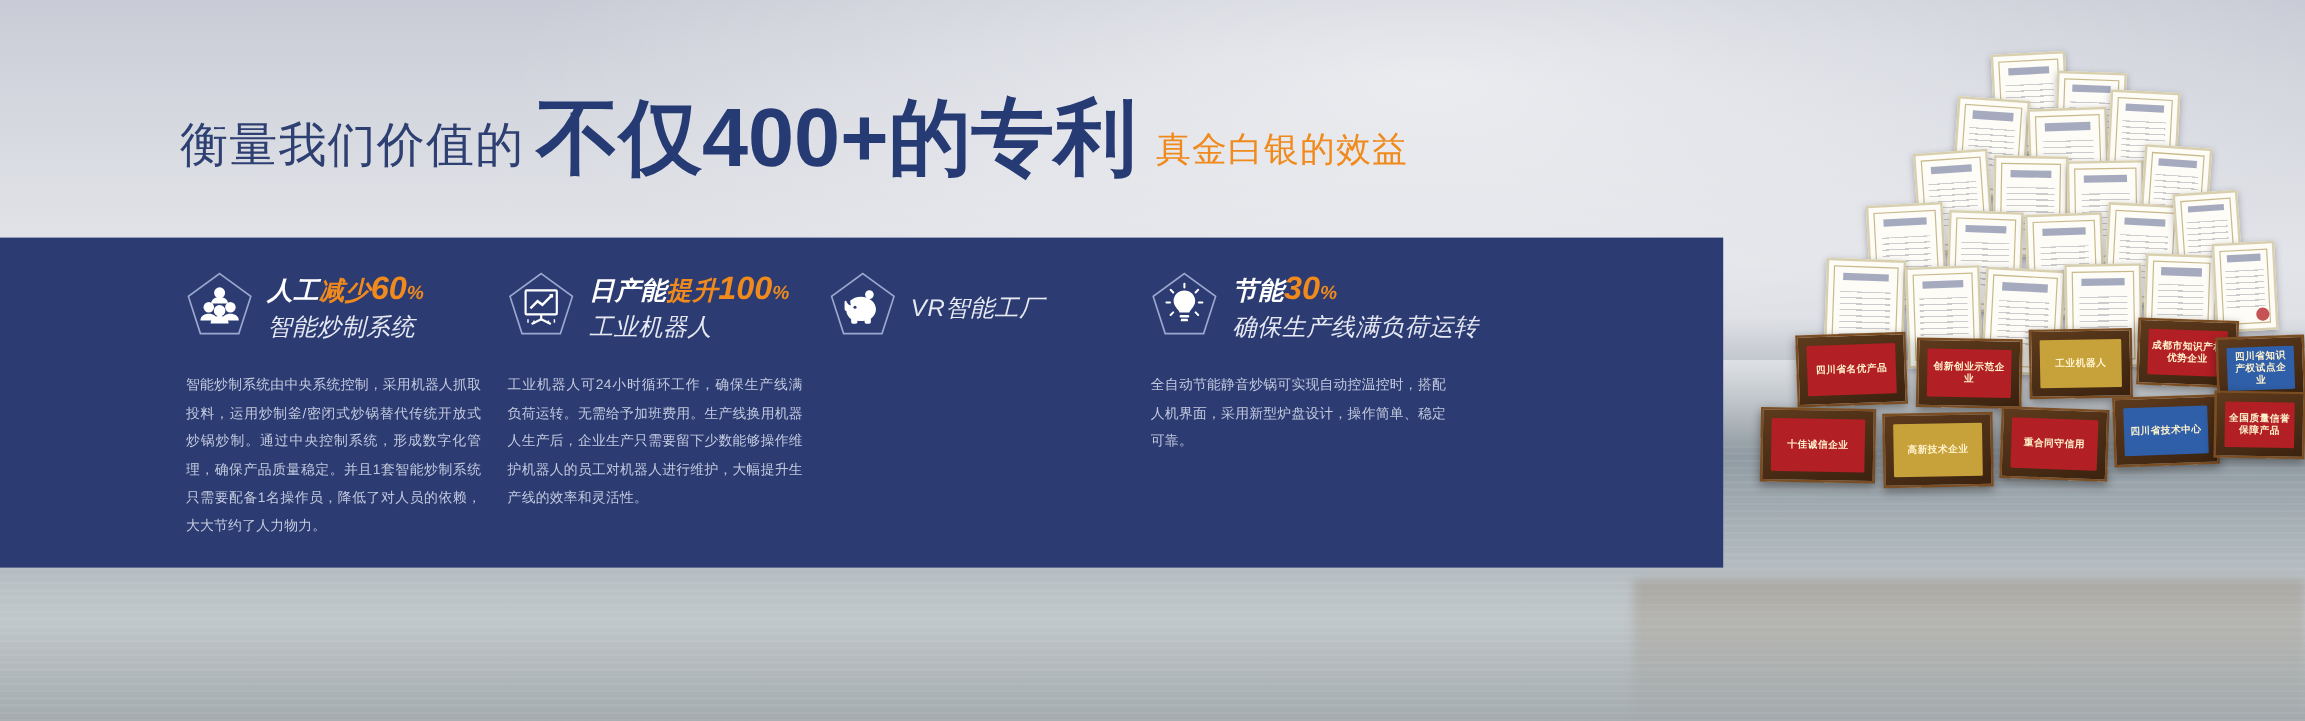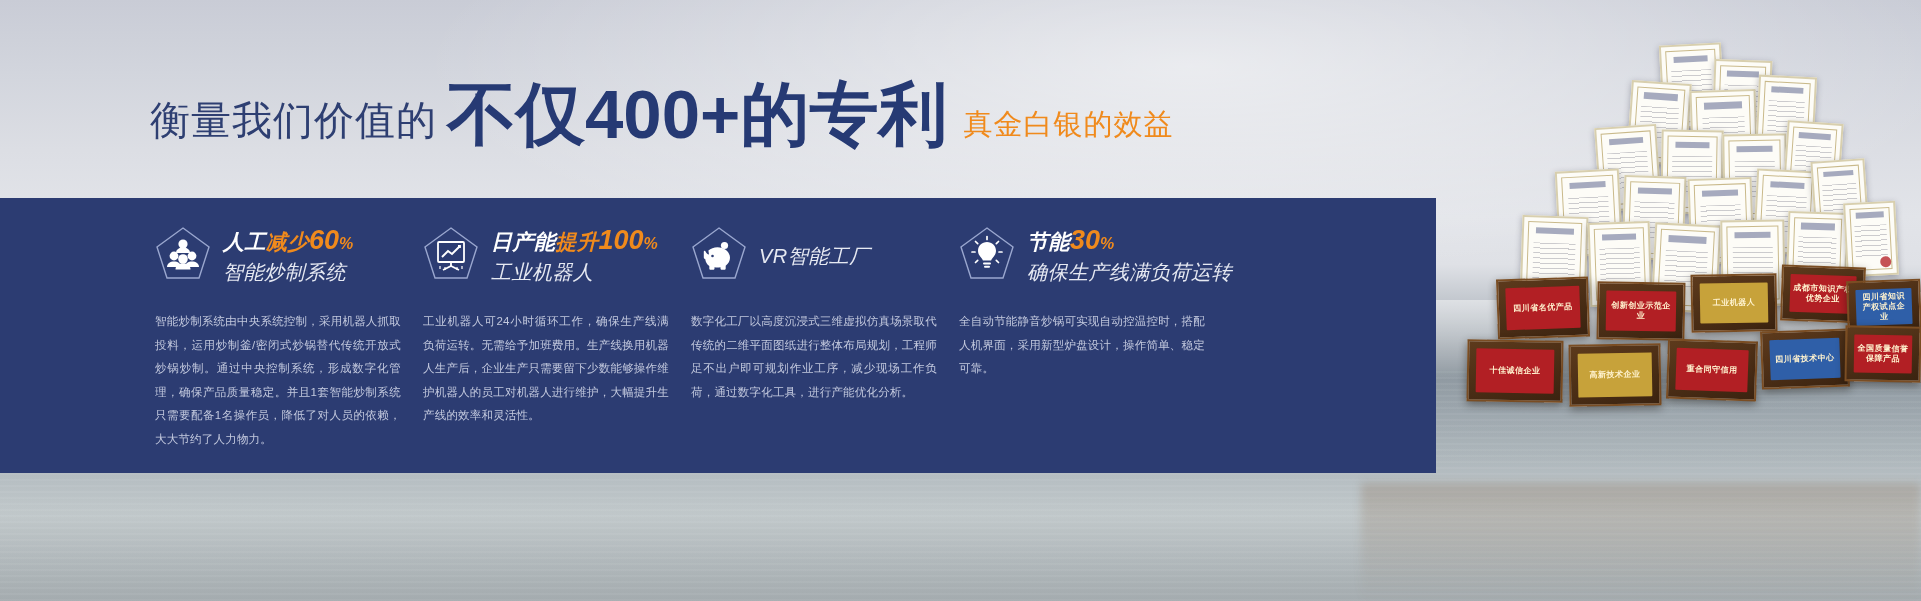--- a/index.html
+++ b/index.html
@@ -449,21 +449,20 @@
                   <circle cx="33.5" cy="19.5" r="3.6"></circle>
                   <path d="M18 28.5c-1.6 0-2.8-1.6-3.6-3.2-.5-1-1.6-.6-1.6.5v5.4c0 1 .7 1.6 1.5 2 .2 2.8 1.7 5.2 4 6.8v2.4c0 .8.6 1.4 1.4 1.4h2.4c.8 0 1.4-.6 1.4-1.4v-1.1c1 .2 2 .3 3 .3s2-.1 3-.3v1.1c0 .8.6 1.4 1.4 1.4h2.4c.8 0 1.4-.6 1.4-1.4v-2.7c2.6-1.9 4.3-4.7 4.3-7.9 0-5.9-5.6-10.6-12.5-10.6-3.6 0-6.9 1.3-9.1 3.4z"></path>
                   <circle cx="21.5" cy="30" r="1.3" fill="#2c3c72"></circle>
                 </g>
               </svg>
             </div>
             <div class="feat-titles">
               <div class="t-line2">VR智能工厂</div>
             </div>
           </div>
-          <div class="feat-body">数字化工厂以高度沉浸式三维虚拟仿真场景取代传统的二维平面图纸进行整体布局规划，工程师足不出户即可规划作业工序，减少现场工作负荷，通过数字化工具，进行产能优化分析。</div>
         </div>
         <div class="feature">
           <div class="feat-head">
             <div class="badge">
               <svg width="56" height="60" viewBox="0 0 56 60">
                 <polygon points="28,2 54,21 44,52 12,52 2,21" fill="none" stroke="#9aa7cf" stroke-width="1.4"></polygon>
                 <g fill="#ffffff">
                   <path d="M28 16c-5 0-9 3.9-9 8.7 0 3.2 1.7 5.3 3.2 7 .9 1 1.5 1.8 1.7 2.8h8.2c.2-1 .8-1.8 1.7-2.8 1.5-1.7 3.2-3.8 3.2-7C37 19.9 33 16 28 16z"></path>
                   <rect x="24" y="36.4" width="8" height="2.1" rx="1"></rect>
                   <rect x="25" y="39.7" width="6" height="2.1" rx="1"></rect>

